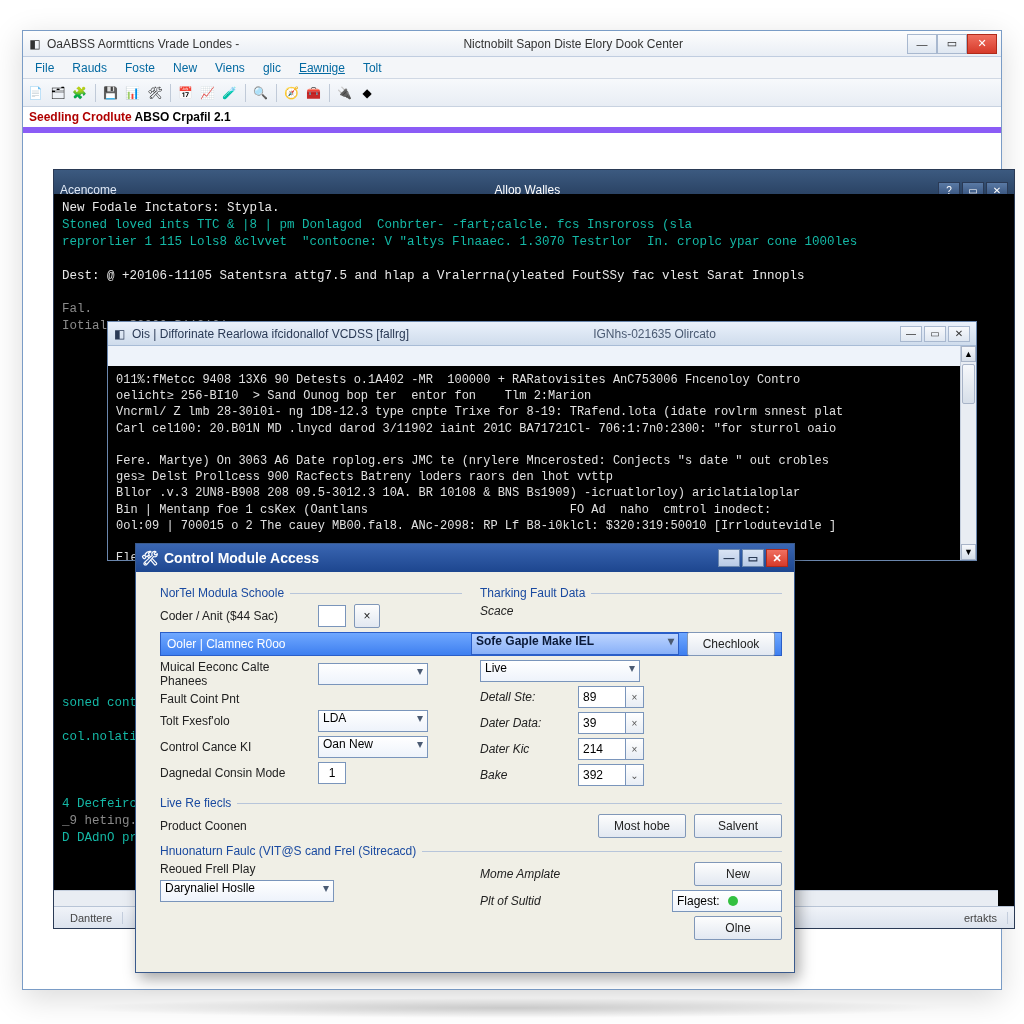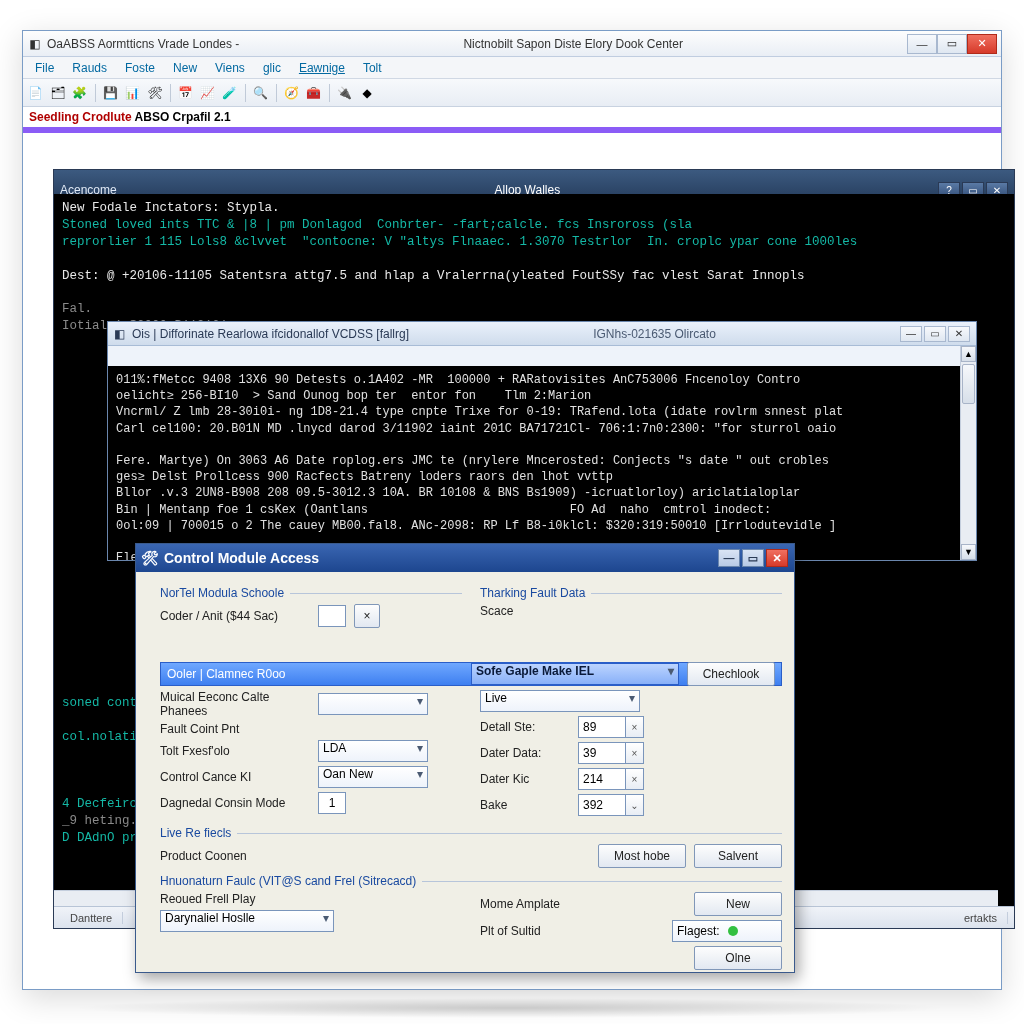--- a/index.html
+++ b/index.html
@@ -143,40 +143,40 @@
   display:flex; align-items:center; padding:0 6px;
 }
 .dlg-title .d-ico { width:16px; height:16px; margin-right:6px; display:inline-flex; align-items:center; justify-content:center; }
 .dlg-title .d-txt { flex:0 0 auto; }
 .dlg-title .spacer { flex:1; }
 .dlg-title .mini { width:22px; height:18px; background:linear-gradient(#d9e4f4,#b8cae6); border:1px solid #6a86ad; display:flex; align-items:center; justify-content:center; color:#2a3a55; font-size:11px; margin-left:2px; }
 .dlg-title .mini.close { background:linear-gradient(#f07060,#d63a2a); color:#fff; border-color:#b02a1a; }
 .dlg-body { position:absolute; top:28px; left:0; right:0; bottom:0; background:#f0efe6; padding:8px 12px 10px 24px; }
 .row { display:flex; align-items:center; gap:8px; margin:4px 0; }
 .row label.lbl { width:150px; color:#222; }
-.row.right label.lbl { width:90px; }
+.row.right label.lbl { width:90px;font-style:italic; }
 .cols { display:flex; gap:18px; }
 .col { flex:1; }
 .inp, .sel {
   height:22px; border:1px solid #7a95bb; background:#fff; padding:0 4px; font-size:12px;
 }
 .sel { min-width:110px; background:linear-gradient(#fff,#eef3fb); }
 .sel.arrow::after { content:"▾"; float:right; color:#4a5a72; }
 .inp.sm { width:48px; }
 .inp.xs { width:28px; text-align:center; }
 .btn {
   height:24px; min-width:88px; padding:0 10px;
   background:linear-gradient(#fdfdfd,#e2e8f1);
   border:1px solid #8097b8; border-radius:2px;
   color:#222; font-size:12px;
 }
 .hl-row {
   background:linear-gradient(#6fa8ff,#3e7ff0);
   color:#fff; border:1px solid #2a5ec8;
-  display:flex; align-items:center; height:24px; padding:0 6px;margin-top:30px;
+  display:flex; align-items:center; height:24px; padding:0 6px;
 }
 .hl-row .left { flex:1; }
 .hl-row .right { flex:1; }
 .hl-row .right .sel { background:linear-gradient(#bcd4ff,#88b0f8); border-color:#2a5ec8; color:#0a1a3a;font-weight:bold; }
 .spin { display:inline-flex; align-items:center; }
 .spin .x { width:18px; height:22px; border:1px solid #7a95bb; border-left:none; background:linear-gradient(#fff,#e8edf4); display:flex; align-items:center; justify-content:center; font-size:10px; color:#555; }
 .status-dot { width:10px; height:10px; border-radius:50%; background:#33c040; display:inline-block; margin-left:4px; vertical-align:middle; }
 .section-label { color:#1a4aa0; font-size:12px; margin-top:6px; display:flex; align-items:center; gap:6px; }
 .section-label .line { flex:1; height:1px; background:#b7c5da; }
 
@@ -279,21 +279,21 @@
       <span class="lt">Ois | Difforinate Rearlowa ifcidonallof VCDSS [fallrg]</span>
       <span class="ct">IGNhs-021635 Olircato</span>
       <div class="r-btns">
         <div class="mini">—</div>
         <div class="mini">▭</div>
         <div class="mini">✕</div>
       </div>
     </div>
     <div class="log-body" id="log-body"><span class="w">011%:fMetcc 9408 13X6 90 Detests o.1A402 -MR  100000 + RARatovisites AnC753006 Fncenoloy Contro
 </span><span class="g">oelicht≥ 256-BI10  &gt; Sand Ounog bop ter  entor fon    Tlm 2:Marion
-</span><span class="w">Vncrml/ Z lmb 28-30i0i- ng 1D8-21.4 type cnpte Trixe for 0-19: TRafend.lota (idate rovlrm snnest plat
+</span><span class="w">Vncrml/ Z lmb 28-30i0i- ng 1D8-12.3 type cnpte Trixe for 8-19: TRafend.lota (idate rovlrm snnest plat
 </span><span class="w">Carl cel100: 20.B01N MD .lnycd darod 3/11902 iaint 201C BA71721Cl- 706:1:7n0:2300: "for sturrol oaio
 </span><span class="w">
 </span><span class="w">Fere. Martye) On 3063 A6 Date roplog.ers JMC te (nrylere Mncerosted: Conjects "s date " out crobles
 </span><span class="g">ges≥ Delst Prollcess 900 Racfects Batreny loders raors den lhot vvttp
 </span><span class="w">Bllor .v.3 2UN8-B908 208 09.5-3012.3 10A. BR 10108 &amp; BNS Bs1909) -icruatlorloy) ariclatialoplar
 </span><span class="w">Bin | Mentanp foe 1 csKex (Oantlans                            FO Ad  naho  cmtrol inodect:
 </span><span class="w">0ol:09 | 700015 o 2 The cauey MB00.fal8. ANc-2098: RP Lf B8-i0klcl: $320:319:50010 [Irrlodutevidle ]
 </span><span class="w">
 </span><span class="g">Ele:Cl
 </span></div>

